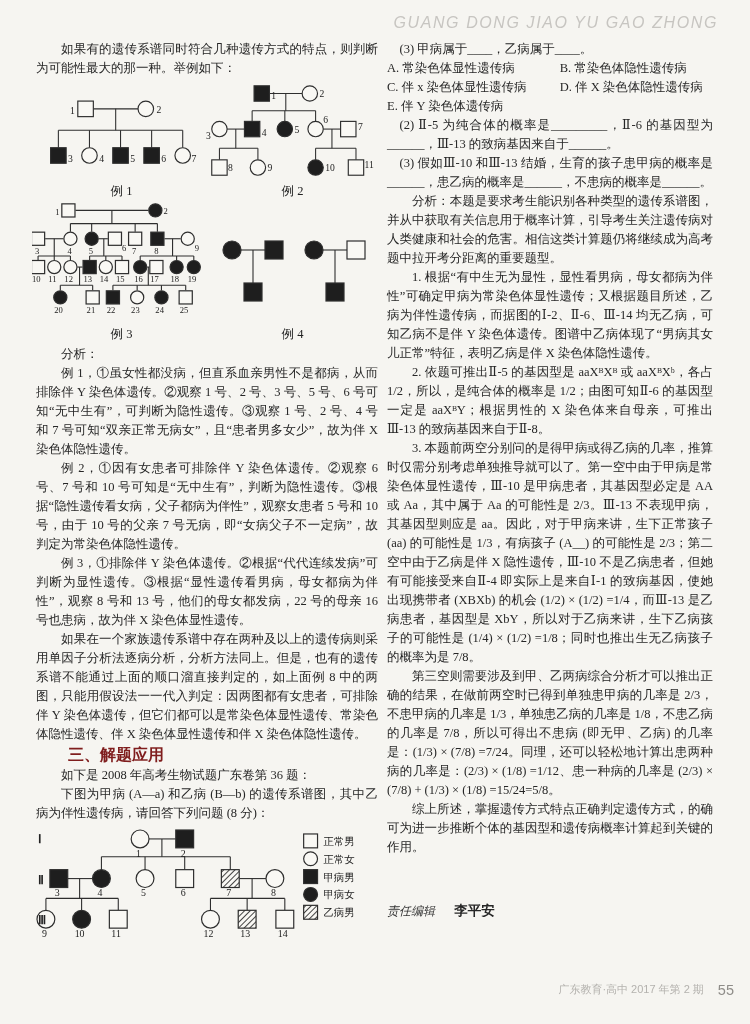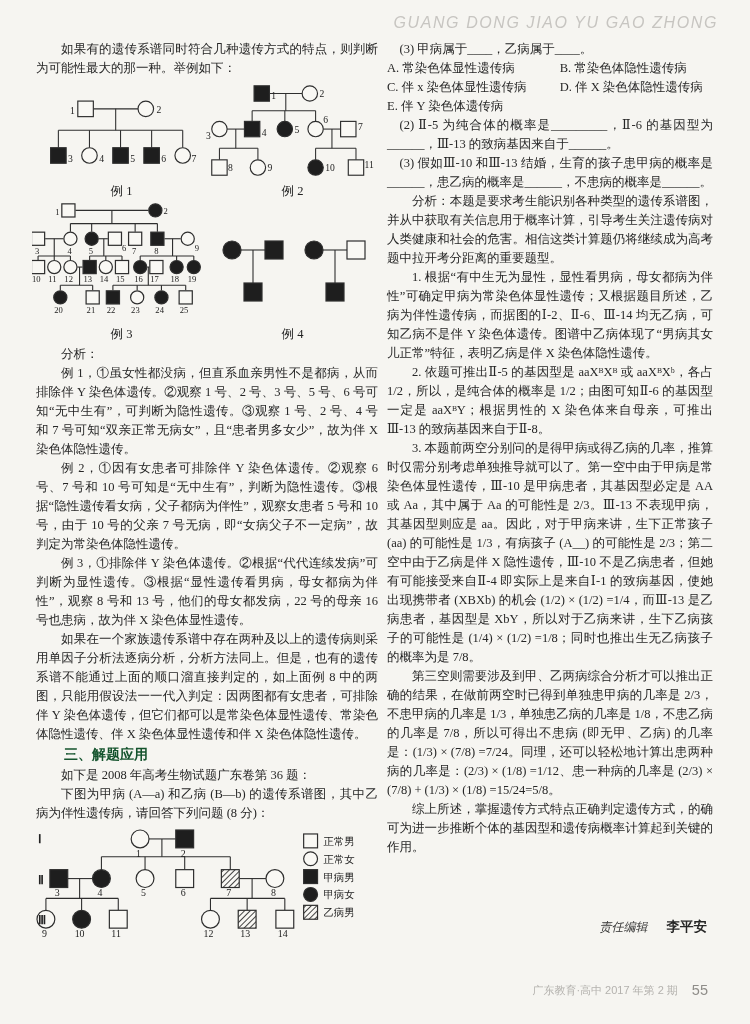--- a/index.html
+++ b/index.html
@@ -15,21 +15,21 @@
   }
   .cols{position:absolute;top:40px;left:36px;display:flex;gap:9px}
   .col{width:342px}
   .col.right{width:326px}
   p{margin:0;font-size:12.5px;line-height:19px;text-align:justify}
   .indent{text-indent:2em}
   .q{text-indent:1em}
   .optrow{display:flex;font-size:12.5px;line-height:19px}
   .optrow span:first-child{width:53%}
   .section-heading{
-    margin:1px 0;font-size:14px;line-height:20px;color:#14532d;
+    margin:1px 0;font-size:16px;line-height:20px;color:#7f1d1d;
     text-indent:2em;font-weight:bold;
   }
   .figures{display:flex;flex-wrap:wrap;margin:3px 0 2px}
   figure{margin:0;width:50%;box-sizing:border-box;display:flex;flex-direction:column;align-items:center;justify-content:flex-end}
   figcaption{font-size:12.5px;margin-top:2px;color:#222}
   svg{display:block}
   svg[data-pedigree="ex1"]{width:170px;height:86px}
   svg[data-pedigree="ex2"]{width:178px;height:100px}
   svg[data-pedigree="ex3"]{width:180px;height:124px}
   svg[data-pedigree="ex4"]{width:170px;height:80px;margin-bottom:14px}
@@ -37,26 +37,26 @@
   .pl{stroke:#2e2e2e;stroke-width:1.1;fill:none}
   .ps{stroke:#2e2e2e;stroke-width:1.2}
   .fo{fill:#f9f8f4}
   .fs{fill:#1e1e1e}
   .fh{fill:url(#hatchpat)}
   .pt{font-size:10px;fill:#222;font-family:"Liberation Serif",serif}
   .sm .pt{font-size:8.5px}
   .rn{font-size:12px;font-weight:bold;fill:#222;font-family:"Liberation Serif",serif}
   .lg{font-size:10.5px;fill:#222;font-family:"Liberation Serif",serif}
   .answer b{font-weight:bold}
-  .editor{margin-top:60px;text-align:right;padding-right:6px}
+  .editor{margin-top:44px;text-align:left;padding-right:6px}
   .ed-label{font-style:italic;font-size:12px;margin-right:16px;color:#333}
   .ed-name{font-weight:bold;font-size:13.5px}
   .footer{
-    position:absolute;bottom:26px;right:42px;
-    font-size:11px;color:#b4b2ae;display:flex;align-items:center;gap:14px;
+    position:absolute;bottom:26px;right:16px;
+    font-size:11px;color:#b4b2ae;display:flex;align-items:flex-start;gap:14px;
     font-family:"Liberation Sans",sans-serif;
     margin-left:32px;
   }
   .pageno{font-size:14.5px;color:#8f8d89}
 </style>
 </head>
 <body>
 
 <svg width="0" height="0" style="position:absolute">
   <defs>

